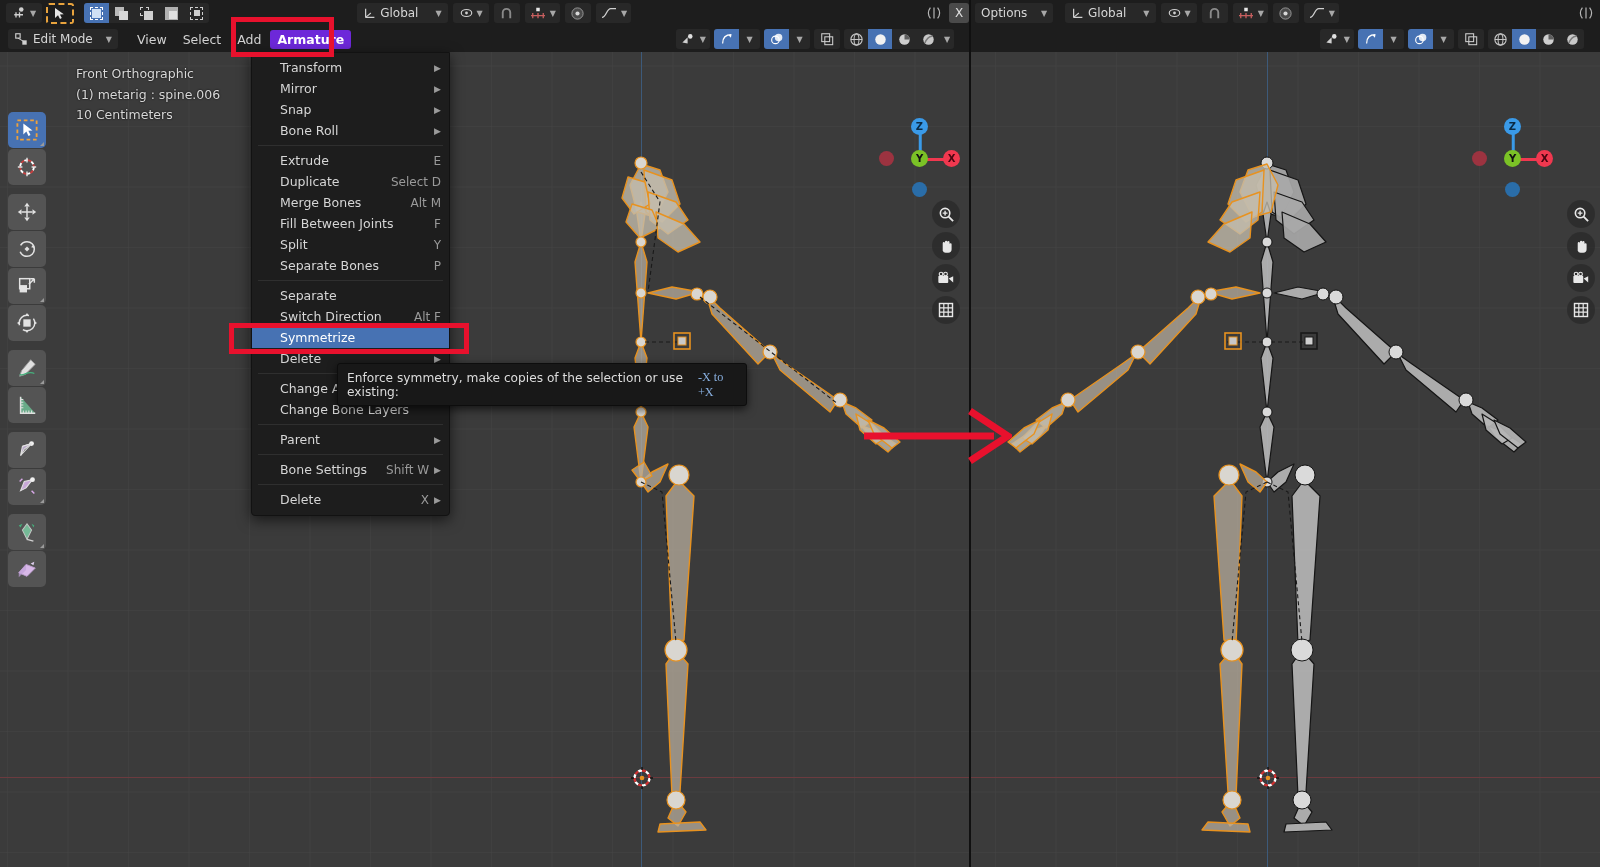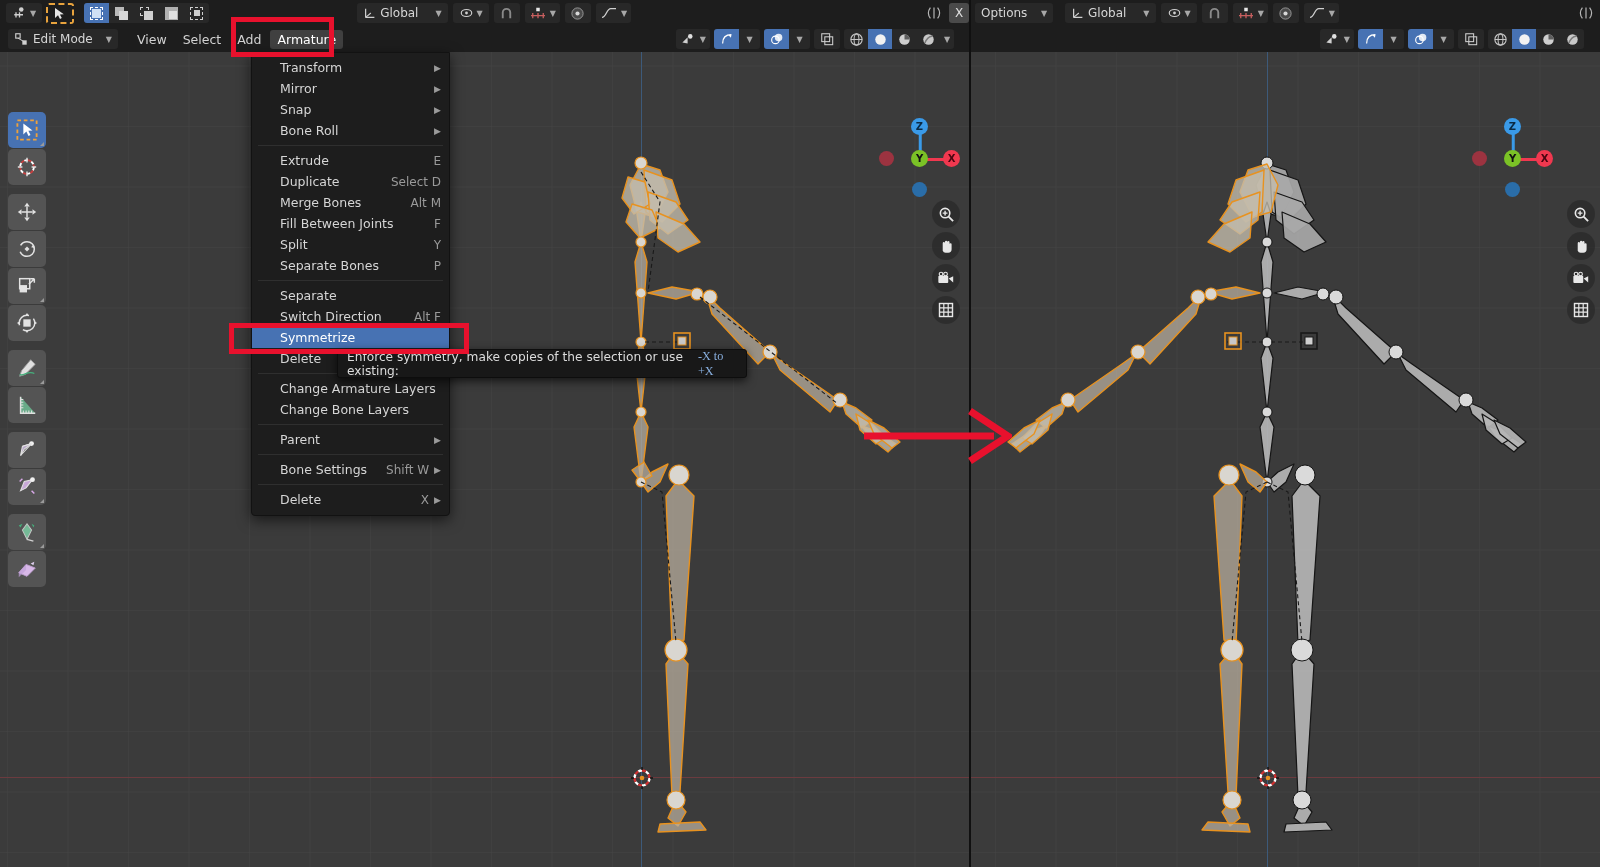--- a/index.html
+++ b/index.html
@@ -49,21 +49,21 @@
   .vph-left { left: 0; width: 970px; }
   .vph-right { left: 970px; width: 630px; }
   .modesel {
     height: 20px; background: #282828; border-radius: 3px;
     display: flex; align-items: center; gap: 5px; padding: 0 6px;
     color: #d6d6d6; font-size: 12px; min-width: 110px;
   }
   .menuitem-top {
     font-size: 12.5px; color: #d2d2d2; padding: 2px 7px; border-radius: 3px;
   }
-  .menuitem-top.active { background: #404040; color: #ffffff; }
+  .menuitem-top.active { background: #6d28d9; color: #ffffff; font-weight: bold; }
 
   
   .viewport { position: absolute; top: 52px; height: 815px; overflow: hidden; background: #3b3b3b; }
   .vp-left { left: 0; width: 969px; }
   .vp-right { left: 971px; width: 629px; }
   .vpdivider { position: absolute; left: 969px; top: 0px; width: 2px; height: 867px; background: #101010; z-index: 40; }
 
   .grid { position: absolute; inset: 0; }
 
   .axis-h { position: absolute; left: 0; width: 100%; height: 1px; background: #6b3b3f; }
@@ -116,21 +116,21 @@
     padding: 0 8px 0 28px; color: #d6d6d6; font-size: 12.5px; position: relative;
   }
   .mi .sc { margin-left: auto; color: #9a9a9a; font-size: 12px; }
   .mi .arrow { margin-left: auto; color: #9a9a9a; font-size: 9px; }
   .mi .sc + .arrow { margin-left: 5px; }
   .mi.hl { background: #4772b3; color: #ffffff; }
   .msep { height: 1px; background: #2f2f2f; margin: 4px 6px; }
 
   
   .tooltip {
-    position: absolute; left: 337px; top: 349px; width: 410px; height: 29px;
+    position: absolute; left: 337px; top: 363px; width: 410px; height: 43px;
     background: #181818; border: 1px solid #0d0d0d; border-radius: 3px;
     display: flex; align-items: center; padding: 0 9px;
     color: #dcdcdc; font-size: 12.2px; z-index: 70;
     box-shadow: 0 3px 10px #000000aa;
   }
   .tooltip .blue { color: #89b0e0; margin-left: 4px; font-family: Liberation Serif, serif; }
 
   
   .annot { position: absolute; border: 5px solid #e8112d; z-index: 80; pointer-events: none; }
   .annot-arm { left: 231px; top: 17px; width: 103px; height: 40px; }
@@ -527,20 +527,25 @@
         <path d="M700 245 L838 352"></path>
         <path d="M641 430 L662 440 L676 590"></path>
       </g>
 
       <g>
         <rect x="674" y="281" width="16" height="16" fill="none" stroke="#e8921f" stroke-width="1.6"></rect>
         <rect x="678" y="285" width="8" height="8" fill="#c8c8c8" stroke="#e8921f" stroke-width="1"></rect>
       </g>
     </svg>
 
+    <div class="vp-info" style="left:76px;top:12px;">
+      <div>Front Orthographic</div>
+      <div>(1) metarig : spine.006</div>
+      <div>10 Centimeters</div>
+    </div>
 
     <svg class="cursor3d" style="left:631px;top:715px;" viewBox="0 0 22 22">
       <circle cx="11" cy="11" r="7.5" fill="none" stroke="#ffffff" stroke-width="2.4" stroke-dasharray="3.9 3.9"></circle>
       <circle cx="11" cy="11" r="7.5" fill="none" stroke="#d03030" stroke-width="2.4" stroke-dasharray="3.9 3.9" stroke-dashoffset="3.9"></circle>
       <circle cx="11" cy="11" r="2.3" fill="#e8921f"></circle>
       <path d="M0 11 h3 M19 11 h3 M11 0 v3 M11 19 v3" stroke="#111" stroke-width="1.4"></path>
     </svg>
 
     <div class="navgizmo" style="left:882px;top:58px;">
       <div class="axline" style="left:37px;top:48px;width:32px;background:#f0384f;"></div>

